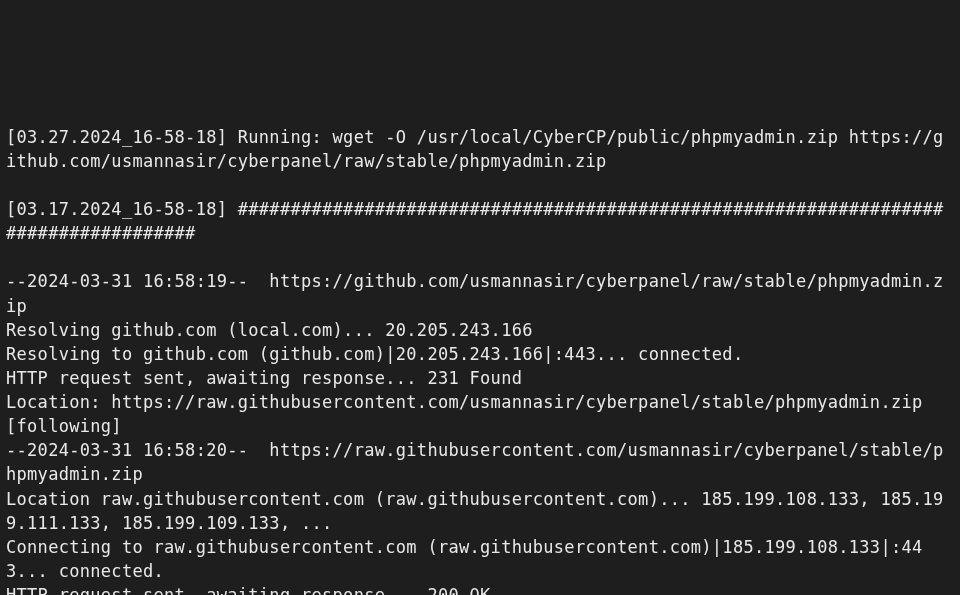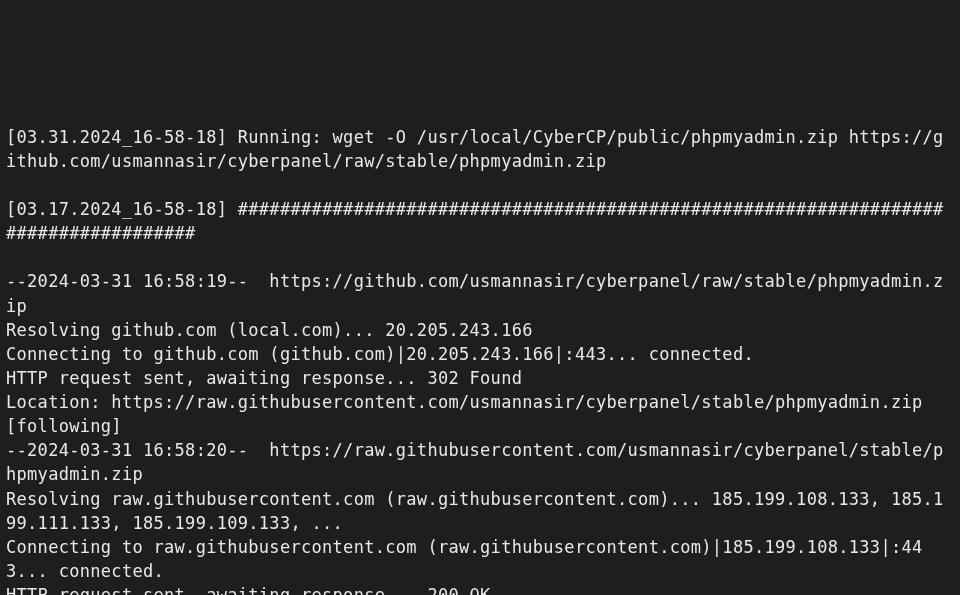--- a/index.html
+++ b/index.html
@@ -24,31 +24,31 @@
     .terminal {
       width: 100%;
     }
   </style>
 </head>
 <body>
 
 
 
 <div class="terminal">
-<span>[03.31.2024_16-58-18] Running: wget -O /usr/local/CyberCP/public/phpmyadmin.zip https://github.com/usmannasir/cyberpanel/raw/stable/phpmyadmin.zip</span>
+<span>[03.27.2024_16-58-18] Running: wget -O /usr/local/CyberCP/public/phpmyadmin.zip https://github.com/usmannasir/cyberpanel/raw/stable/phpmyadmin.zip</span>
 <span></span>
 <span>[03.17.2024_16-58-18] #####################################################################################</span>
 <span></span>
 <span>--2024-03-31 16:58:19--  https://github.com/usmannasir/cyberpanel/raw/stable/phpmyadmin.zip</span>
 <span>Resolving github.com (local.com)... 20.205.243.166</span>
-<span>Connecting to github.com (github.com)|20.205.243.166|:443... connected.</span>
-<span>HTTP request sent, awaiting response... 302 Found</span>
+<span>Resolving to github.com (github.com)|20.205.243.166|:443... connected.</span>
+<span>HTTP request sent, awaiting response... 231 Found</span>
 <span>Location: https://raw.githubusercontent.com/usmannasir/cyberpanel/stable/phpmyadmin.zip [following]</span>
 <span>--2024-03-31 16:58:20--  https://raw.githubusercontent.com/usmannasir/cyberpanel/stable/phpmyadmin.zip</span>
-<span>Resolving raw.githubusercontent.com (raw.githubusercontent.com)... 185.199.108.133, 185.199.111.133, 185.199.109.133, ...</span>
+<span>Location raw.githubusercontent.com (raw.githubusercontent.com)... 185.199.108.133, 185.199.111.133, 185.199.109.133, ...</span>
 <span>Connecting to raw.githubusercontent.com (raw.githubusercontent.com)|185.199.108.133|:443... connected.</span>
 <span>HTTP request sent, awaiting response... 200 OK</span>
 
 
 <span></span>
 </div>
 
 
 
 

